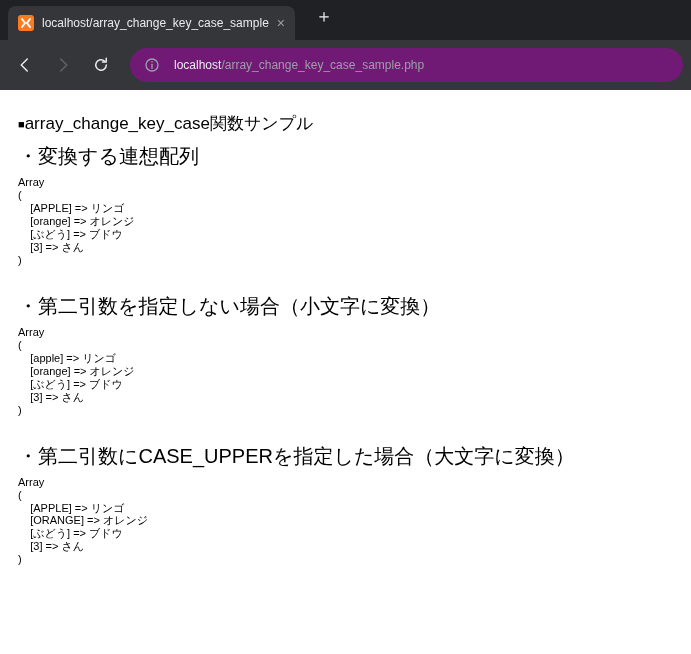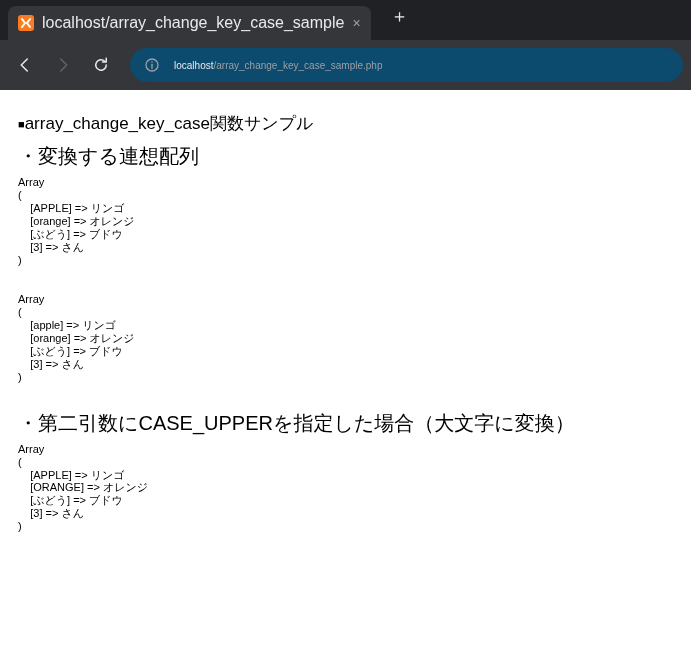--- a/index.html
+++ b/index.html
@@ -1,27 +1,27 @@
 <!DOCTYPE html>
 <html><head>
   <meta charset="utf-8">
   <style>
     *{margin:0;padding:0;box-sizing:border-box;}
     body{width:691px;height:654px;background:#fff;font-family:Arial,sans-serif;overflow:hidden;}
     .chrome{background:#202124;height:90px;}
     .tabbar{display:flex;align-items:flex-end;height:40px;padding-left:8px;}
     .tab{display:flex;align-items:center;background:#35363a;border-radius:8px 8px 0 0;height:34px;padding:0 10px;min-width:220px;position:relative;}
     .favicon{width:16px;height:16px;margin-right:8px;display:flex;align-items:center;justify-content:center;}
-    .tab-title{color:#e8eaed;font-size:16px;white-space:nowrap;overflow:hidden;text-overflow:ellipsis;flex:1;}
+    .tab-title{color:#e8eaed;font-size:12px;white-space:nowrap;overflow:hidden;text-overflow:ellipsis;flex:1;}
     .tab-close{color:#9aa0a6;font-size:14px;margin-left:8px;cursor:pointer;line-height:1;}
     .newtab{color:#e8eaed;font-size:18px;margin-left:12px;margin-bottom:8px;cursor:pointer;padding:4px 8px;}
     .toolbar{display:flex;align-items:center;height:50px;padding:0 8px;gap:4px;background:#35363a;}
     .navbtn{width:34px;height:34px;display:flex;align-items:center;justify-content:center;color:#e8eaed;cursor:pointer;border-radius:50%;}
     .navbtn.disabled{color:#5f6368;cursor:default;}
-    .omnibox{flex:1;background:#0c4a6e;border-radius:17px;height:34px;display:flex;align-items:center;padding:0 14px;margin-left:8px;color:#9aa0a6;font-size:10px;}
+    .omnibox{flex:1;background:#701a75;border-radius:17px;height:34px;display:flex;align-items:center;padding:0 14px;margin-left:8px;color:#9aa0a6;font-size:12px;}
     .omni-icon{width:16px;height:16px;margin-right:14px;display:flex;align-items:center;justify-content:center;}
     .url-host{color:#e8eaed;}
     .url-path{color:#9aa0a6;}
     .content{background:#fff;padding:22px 18px;font-family:"Meiryo","Hiragino Kaku Gothic ProN","MS PGothic",sans-serif;}
     .title-line{font-size:17px;margin-bottom:8px;}
     .section-line{font-size:20px;margin-bottom:6px;}
     pre{font-family:"MS PGothic","Meiryo",sans-serif;white-space:pre;margin:0 0 26px 0;font-size:11px;line-height:1.18;letter-spacing:0;}
     .sq{font-size:11px;vertical-align:1px;}
     .block{margin-top:2px;}
     svg{display:block;}
@@ -81,20 +81,21 @@
     <pre>Array
 (
     [APPLE] =&gt; リンゴ
     [orange] =&gt; オレンジ
     [ぶどう] =&gt; ブドウ
     [3] =&gt; さん
 )</pre>
   </div>
 
   <div class="block">
+    <div class="section-line">・第二引数を指定しない場合（小文字に変換）</div>
     <pre>Array
 (
     [apple] =&gt; リンゴ
     [orange] =&gt; オレンジ
     [ぶどう] =&gt; ブドウ
     [3] =&gt; さん
 )</pre>
   </div>
 
   <div class="block">

